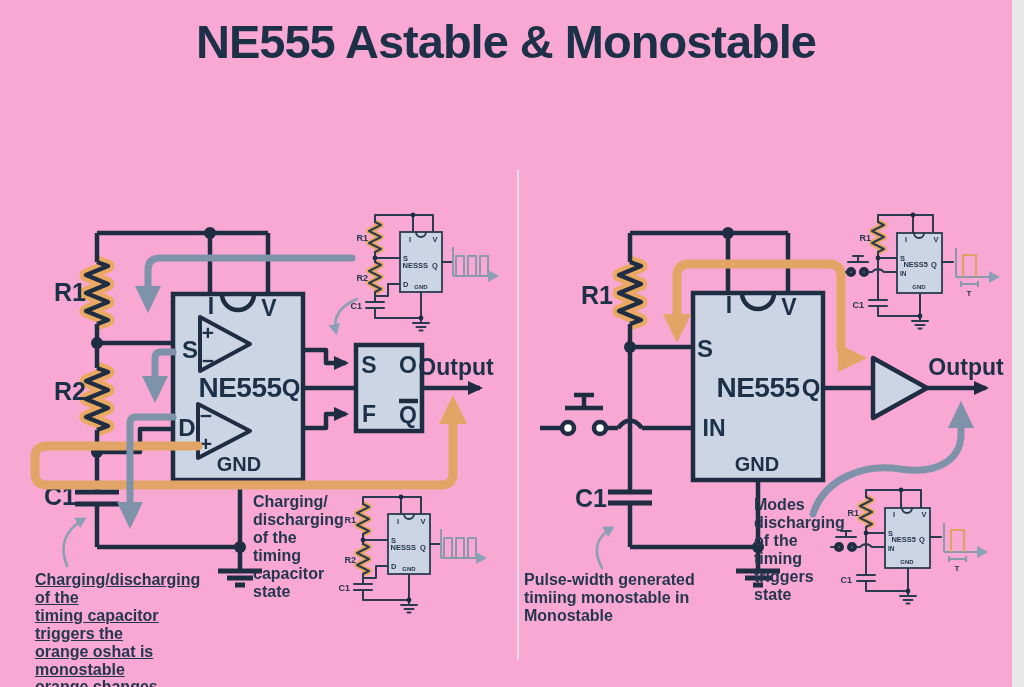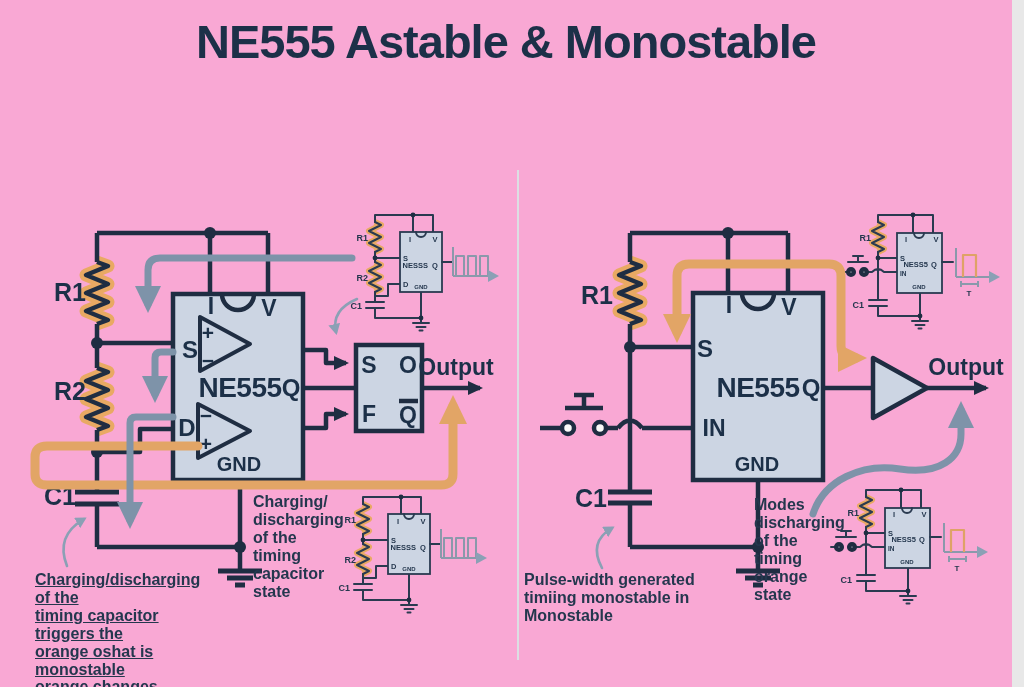--- a/index.html
+++ b/index.html
@@ -281,17 +281,17 @@
   </div>
   <div class="note" style="left:524px;top:571px;width:176px;">
     <div>Pulse-width generated</div>
     <div>timiing monostable in</div>
     <div>Monostable</div>
   </div>
   <div class="note" style="left:754px;top:496px;width:94px;">
     <div>Modes</div>
     <div>discharging</div>
     <div>of the timing</div>
-    <div>orange</div>
+    <div>triggers</div>
     <div>state</div>
   </div>
 
 </div>
 
 </body></html>

